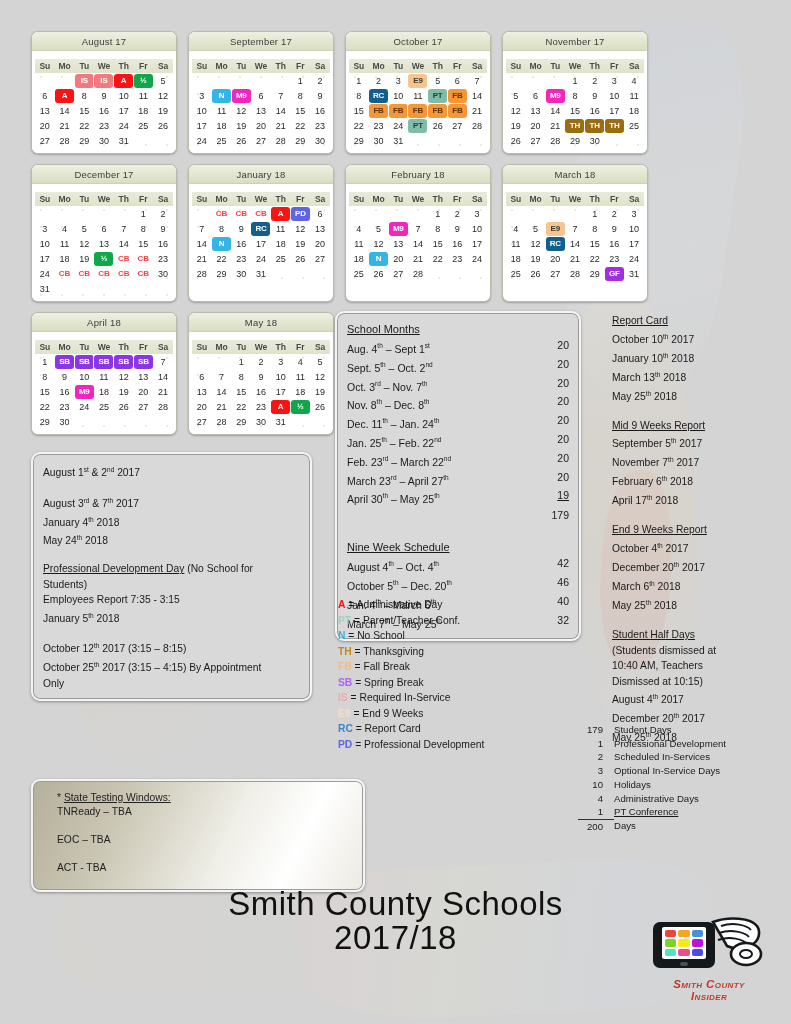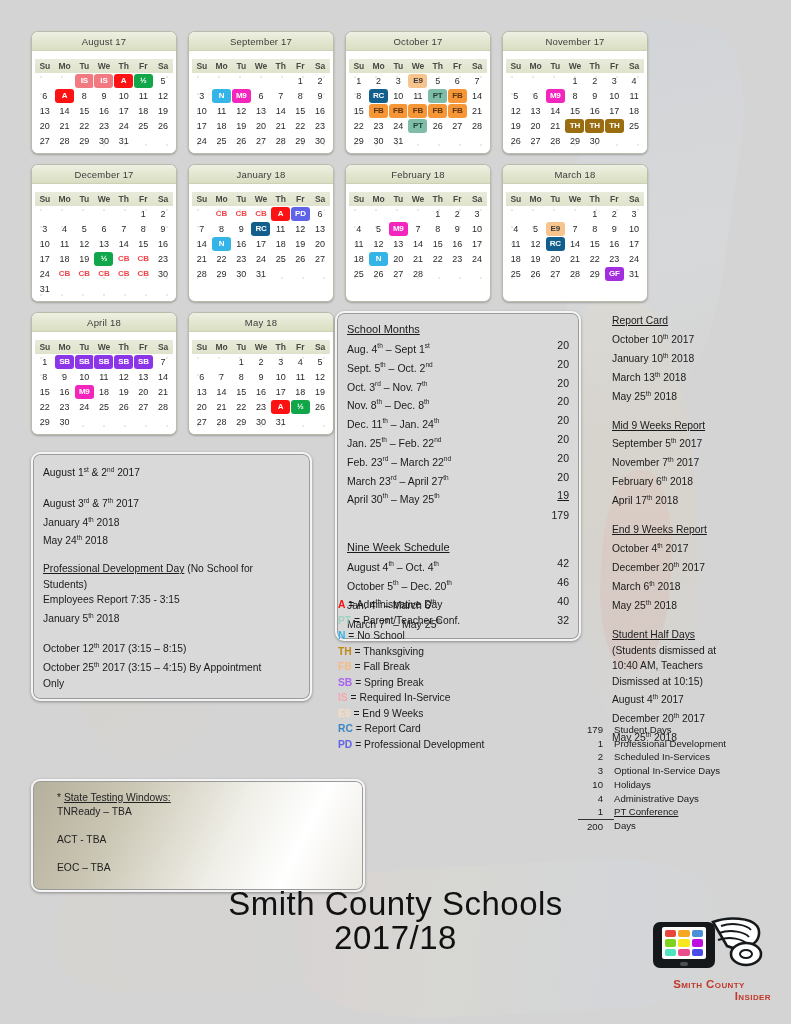--- a/index.html
+++ b/index.html
@@ -144,35 +144,35 @@
   .tot-num { width:36px; text-align:right; padding-right:11px; }
   .tot-num.rule { border-top:1px solid #333; }
   .tot-lbl { flex:1; }
   .tot-lbl.u2 { text-decoration:underline; }
 
   
   #footer-title { position:absolute; left:0; right:0; top:885px; text-align:center; }
   #footer-title .l1 { font-size:33px; letter-spacing:.5px; color:#111; }
   #footer-title .l2 { font-size:33px; letter-spacing:.5px; color:#111; margin-top:-4px; }
 
-  #logo { position:absolute; right:20px; bottom:22px; width:124px; text-align:center; }
+  #logo { position:absolute; right:20px; bottom:22px; width:124px; text-align:center;font-style:italic; }
   .logo-art { position:relative; height:62px; }
   .tablet { position:absolute; left:6px; top:6px; width:62px; height:46px;
             background:#15181b; border-radius:7px; }
   .tablet .screen { position:absolute; left:9px; top:5px; width:44px; height:32px;
             background:#fff; border-radius:2px;
             display:grid; grid-template-columns:repeat(3,1fr); grid-template-rows:repeat(3,1fr);
             gap:2px; padding:3px; }
   .tablet .screen i { border-radius:2px; display:block; }
   .tablet .home { position:absolute; left:50%; bottom:2px; transform:translateX(-50%);
             width:8px; height:4px; background:#4b5056; border-radius:2px; }
   .scroll { position:absolute; left:52px; top:0px; width:66px; height:56px; }
   .scroll svg { display:block; }
   .logo-t1 { font-size:11.5px; color:#c0392b; font-variant:small-caps; font-weight:bold; letter-spacing:.4px; }
-  .logo-t2 { font-size:11.5px; color:#c0392b; font-variant:small-caps; font-weight:bold; letter-spacing:.4px;text-align:right; }
+  .logo-t2 { font-size:11.5px; color:#c0392b; font-variant:small-caps; font-weight:bold; letter-spacing:.4px; }
 
   #cal-area { position:absolute; left:31px; top:31px; }
   .cal-row-space { height:10px; }
 </style>
 </head>
 <body>
 
 <div class="page">
 
   <div class="bg-art">
@@ -1554,22 +1554,22 @@
         <div class="info-line">Only</div>
       </div>
   </div>
 
   <div class="panel" id="testing-panel">
     <div class="test-line">
       <span>* </span><span class="u">State Testing Windows:</span>
     </div>
     <div id="test-lines">
         <div class="test-line">TNReady – TBA</div>
+        <div class="test-line" style="margin-top: 14px;">EOC – TBA</div>
         <div class="test-line" style="margin-top: 14px;">ACT - TBA</div>
-        <div class="test-line" style="margin-top: 14px;">EOC – TBA</div>
       </div>
   </div>
 
   <div id="legend">
       <div class="lg-row"><span class="lg-key k-A">A</span><span> = Administrative Day</span></div>
       <div class="lg-row"><span class="lg-key k-PT">PT</span><span> = Parent/Teacher Conf.</span></div>
       <div class="lg-row"><span class="lg-key k-N">N</span><span> = No School</span></div>
       <div class="lg-row"><span class="lg-key k-TH">TH</span><span> = Thanksgiving</span></div>
       <div class="lg-row"><span class="lg-key k-FB">FB</span><span> = Fall Break</span></div>
       <div class="lg-row"><span class="lg-key k-SB">SB</span><span> = Spring Break</span></div>

